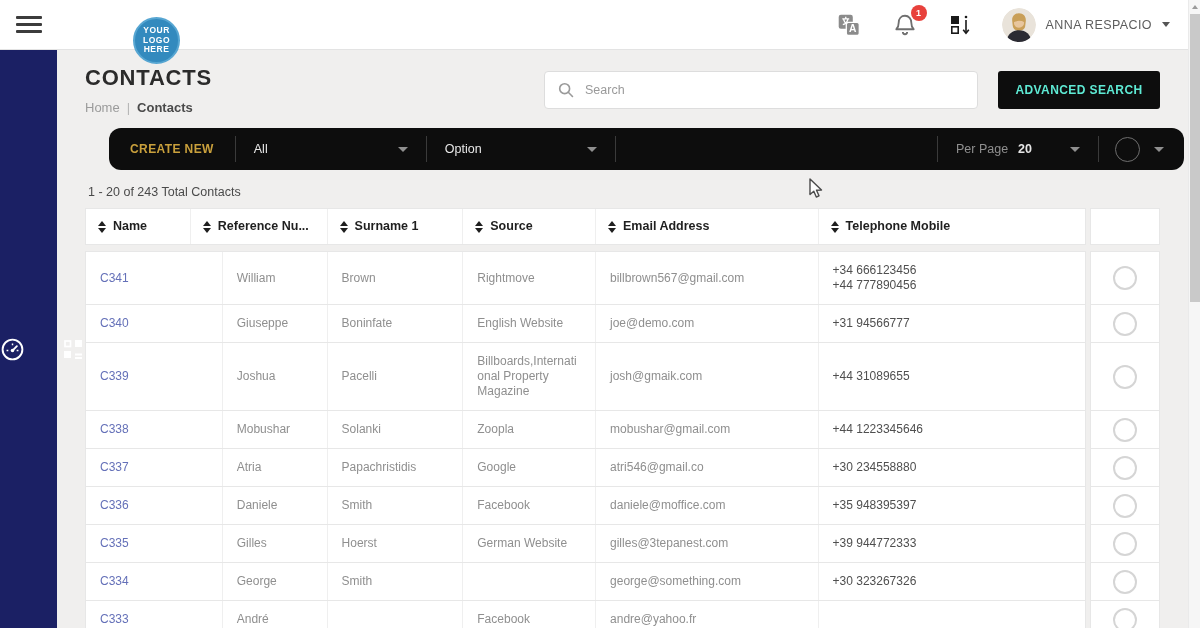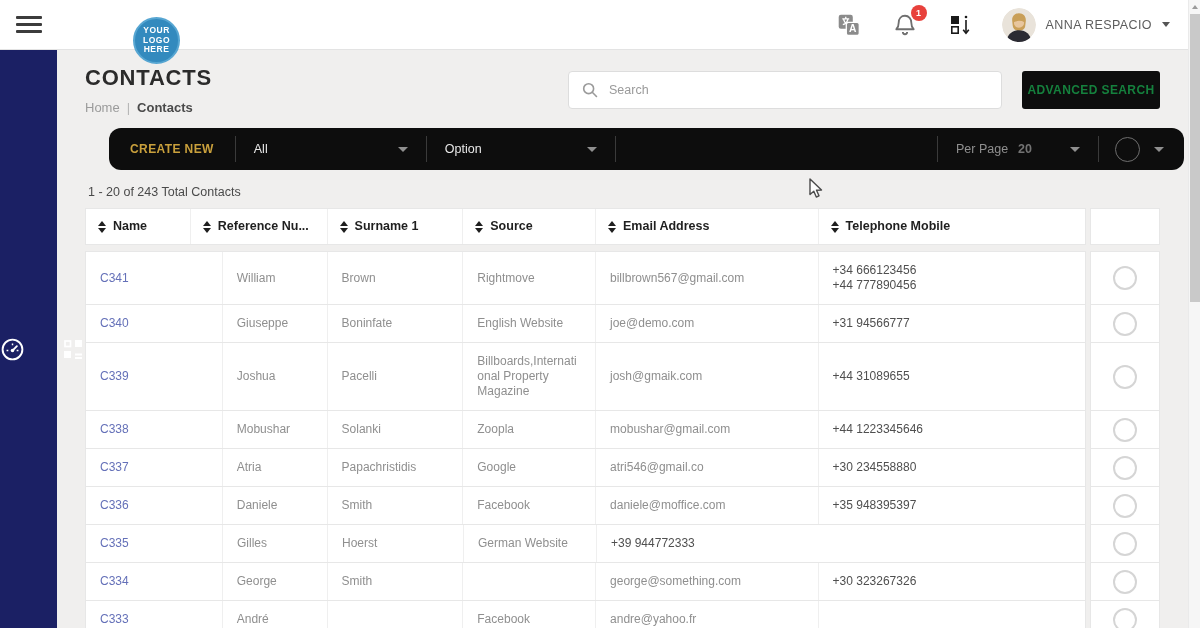--- a/index.html
+++ b/index.html
@@ -35,37 +35,37 @@
   .title-block { flex:1; }
   .page-title { font-size:22px; font-weight:bold; color:#2b2b2b; letter-spacing:.8px; }
   .breadcrumb { margin-top:9px; font-size:13px; color:#9b9b9b; }
   .breadcrumb .sep { margin:0 7px; color:#b5b5b5; }
   .breadcrumb .current { color:#4a4a4a; font-weight:bold; }
   .search-box { width:434px; height:38px; background:#fff; border:1px solid #ddd; border-radius:4px;
     display:flex; align-items:center; padding:7px 12px; }
   .search-box input { border:none; outline:none; flex:1; font-size:12.5px; color:#444; margin-left:10px;
     font-family:"Liberation Sans", sans-serif; background:transparent; }
   .search-box input::placeholder { color:#9a9a9a; }
-  .adv-btn { margin-left:20px; width:138px; height:38px; background:#0d0d0d; color:#15803d; border:none;
+  .adv-btn { margin-left:20px; width:162px; height:38px; background:#0d0d0d; color:#5eead4; border:none;
     border-radius:3px; font-size:12px; font-weight:bold; letter-spacing:.4px; cursor:pointer;
     font-family:"Liberation Sans", sans-serif; }
 
   
   .toolbar { margin-top:13px; width:1075px; height:42px; background:#0d0d0d; border-radius:12px;
     display:flex; align-items:center; color:#e8e8e8; font-size:12.5px;margin-left:24px; }
   .tb-sep { width:1px; height:26px; background:#3a3a3a; }
   .tb-create { padding:0 21px; color:#c9a03c; font-weight:bold; font-size:12px; letter-spacing:.4px; cursor:pointer; }
   .tb-dd { display:flex; align-items:center; justify-content:space-between; padding:0 18px; cursor:pointer; }
   .tb-caret { width:0; height:0; border-left:5px solid transparent; border-right:5px solid transparent; border-top:5.5px solid #8f8f8f; }
   .tb-all { width:190px; }
   .tb-option { width:188px; }
   .tb-spacer { flex:1; }
   .tb-perpage { display:flex; align-items:center; gap:10px; padding:0 18px; cursor:pointer; }
   .pp-label { color:#8f8f8f; }
-  .pp-value { color:#737373; font-weight:bold; margin-right:28px; }
+  .pp-value { color:#e5e5e5; font-weight:bold; margin-right:28px; }
   .tb-circle-dd { display:flex; align-items:center; gap:14px; padding:0 20px 0 16px; cursor:pointer; }
   .tb-circle { width:25px; height:25px; border-radius:50%; border:1.5px solid #6d6d6d; }
 
   
   .summary { margin:15px 0 9px 3px; font-size:12.5px; color:#4a4a4a; }
   .trow { display:flex; width:1075px; }
   .trow-main { display:flex; width:1001px; background:#fff; border:1px solid #e7e7e7; border-top:none; }
   .trow-action { width:70px; margin-left:4px; background:#fff; border:1px solid #e7e7e7; border-top:none;
     display:flex; align-items:center; justify-content:center; }
   .thead .trow-main, .thead .trow-action, .first .trow-main, .first .trow-action { border-top:1px solid #e7e7e7; }
@@ -418,20 +418,21 @@
     </div>
 
     <div class="trow">
       <div class="trow-main">
         <div class="td c-ref">
             <a class="ref-link">C335</a>
           </div>
         <div class="td c-name">Gilles</div>
         <div class="td c-surname">Hoerst</div>
         <div class="td c-source">German Website</div>
+        <div class="td c-email">gilles@3tepanest.com</div>
         <div class="td c-phone">+39 944772333</div>
       </div>
       <div class="trow-action">
           <span class="radio"></span>
         </div>
     </div>
 
     <div class="trow">
       <div class="trow-main">
         <div class="td c-ref">

